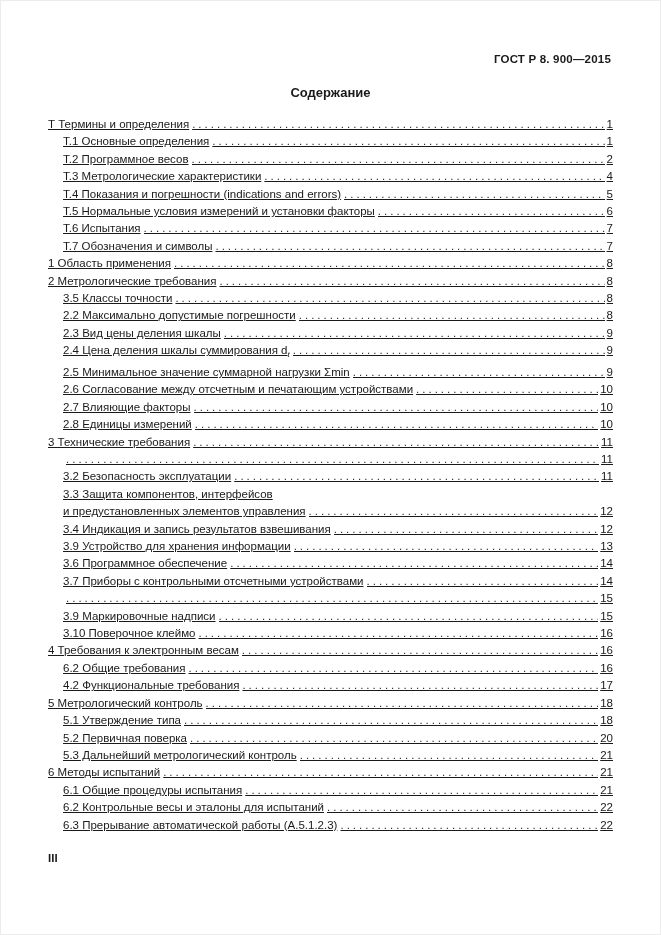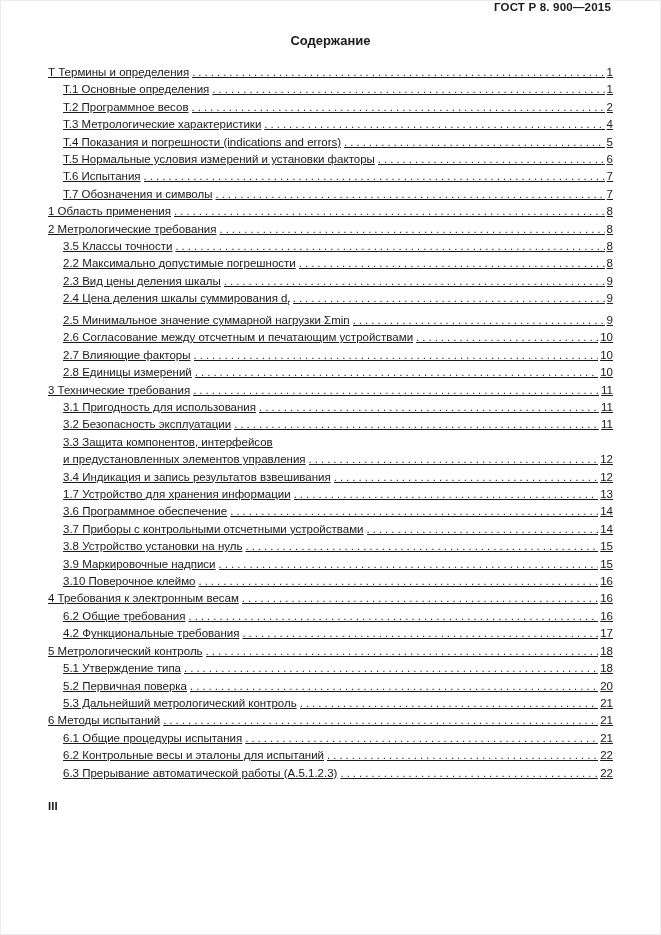--- a/index.html
+++ b/index.html
@@ -12,20 +12,21 @@
     width: 661px;
     height: 935px;
     box-sizing: border-box;
     background: #ffffff;
     border: 1px solid #ececec;
     font-family: "Liberation Sans", "DejaVu Sans", sans-serif;
     color: #1a1a1a;
     overflow: hidden;
   }
   .doc-header {
+    margin-top: 52px;
     margin-right: 49px;
     text-align: right;
     font-size: 11.5px;
     font-weight: bold;
     letter-spacing: 0.2px;
   }
   .toc-title {
     margin: 20px 0 16px 0;
     text-align: center;
     font-size: 13px;
@@ -173,21 +174,20 @@
         <span class="toc-label">2.8 Единицы измерений</span>
         <span class="toc-dots">........................................................................................................................................................................................................</span>
         <span class="toc-page">10</span>
       </div>
       <div class="toc-row indent-0">
         <span class="toc-label">3 Технические требования</span>
         <span class="toc-dots">........................................................................................................................................................................................................</span>
         <span class="toc-page">11</span>
       </div>
       <div class="toc-row indent-1">
-        <span class="toc-label">3.1 Пригодность для использования</span>
         <span class="toc-dots">........................................................................................................................................................................................................</span>
         <span class="toc-page">11</span>
       </div>
       <div class="toc-row indent-1">
         <span class="toc-label">3.2 Безопасность эксплуатации</span>
         <span class="toc-dots">........................................................................................................................................................................................................</span>
         <span class="toc-page">11</span>
       </div>
       <div class="toc-row indent-1">
         <span class="toc-label">3.3 Защита компонентов, интерфейсов</span>
@@ -196,36 +196,35 @@
         <span class="toc-label">и предустановленных элементов управления</span>
         <span class="toc-dots">........................................................................................................................................................................................................</span>
         <span class="toc-page">12</span>
       </div>
       <div class="toc-row indent-1">
         <span class="toc-label">3.4 Индикация и запись результатов взвешивания</span>
         <span class="toc-dots">........................................................................................................................................................................................................</span>
         <span class="toc-page">12</span>
       </div>
       <div class="toc-row indent-1">
-        <span class="toc-label">1.7 Устройство для хранения информации</span>
+        <span class="toc-label">3.9 Устройство для хранения информации</span>
         <span class="toc-dots">........................................................................................................................................................................................................</span>
         <span class="toc-page">13</span>
       </div>
       <div class="toc-row indent-1">
         <span class="toc-label">3.6 Программное обеспечение</span>
         <span class="toc-dots">........................................................................................................................................................................................................</span>
         <span class="toc-page">14</span>
       </div>
       <div class="toc-row indent-1">
         <span class="toc-label">3.7 Приборы с контрольными отсчетными устройствами</span>
         <span class="toc-dots">........................................................................................................................................................................................................</span>
         <span class="toc-page">14</span>
       </div>
       <div class="toc-row indent-1">
-        <span class="toc-label">3.8 Устройство установки на нуль</span>
         <span class="toc-dots">........................................................................................................................................................................................................</span>
         <span class="toc-page">15</span>
       </div>
       <div class="toc-row indent-1">
         <span class="toc-label">3.9 Маркировочные надписи</span>
         <span class="toc-dots">........................................................................................................................................................................................................</span>
         <span class="toc-page">15</span>
       </div>
       <div class="toc-row indent-1">
         <span class="toc-label">3.10 Поверочное клеймо</span>

